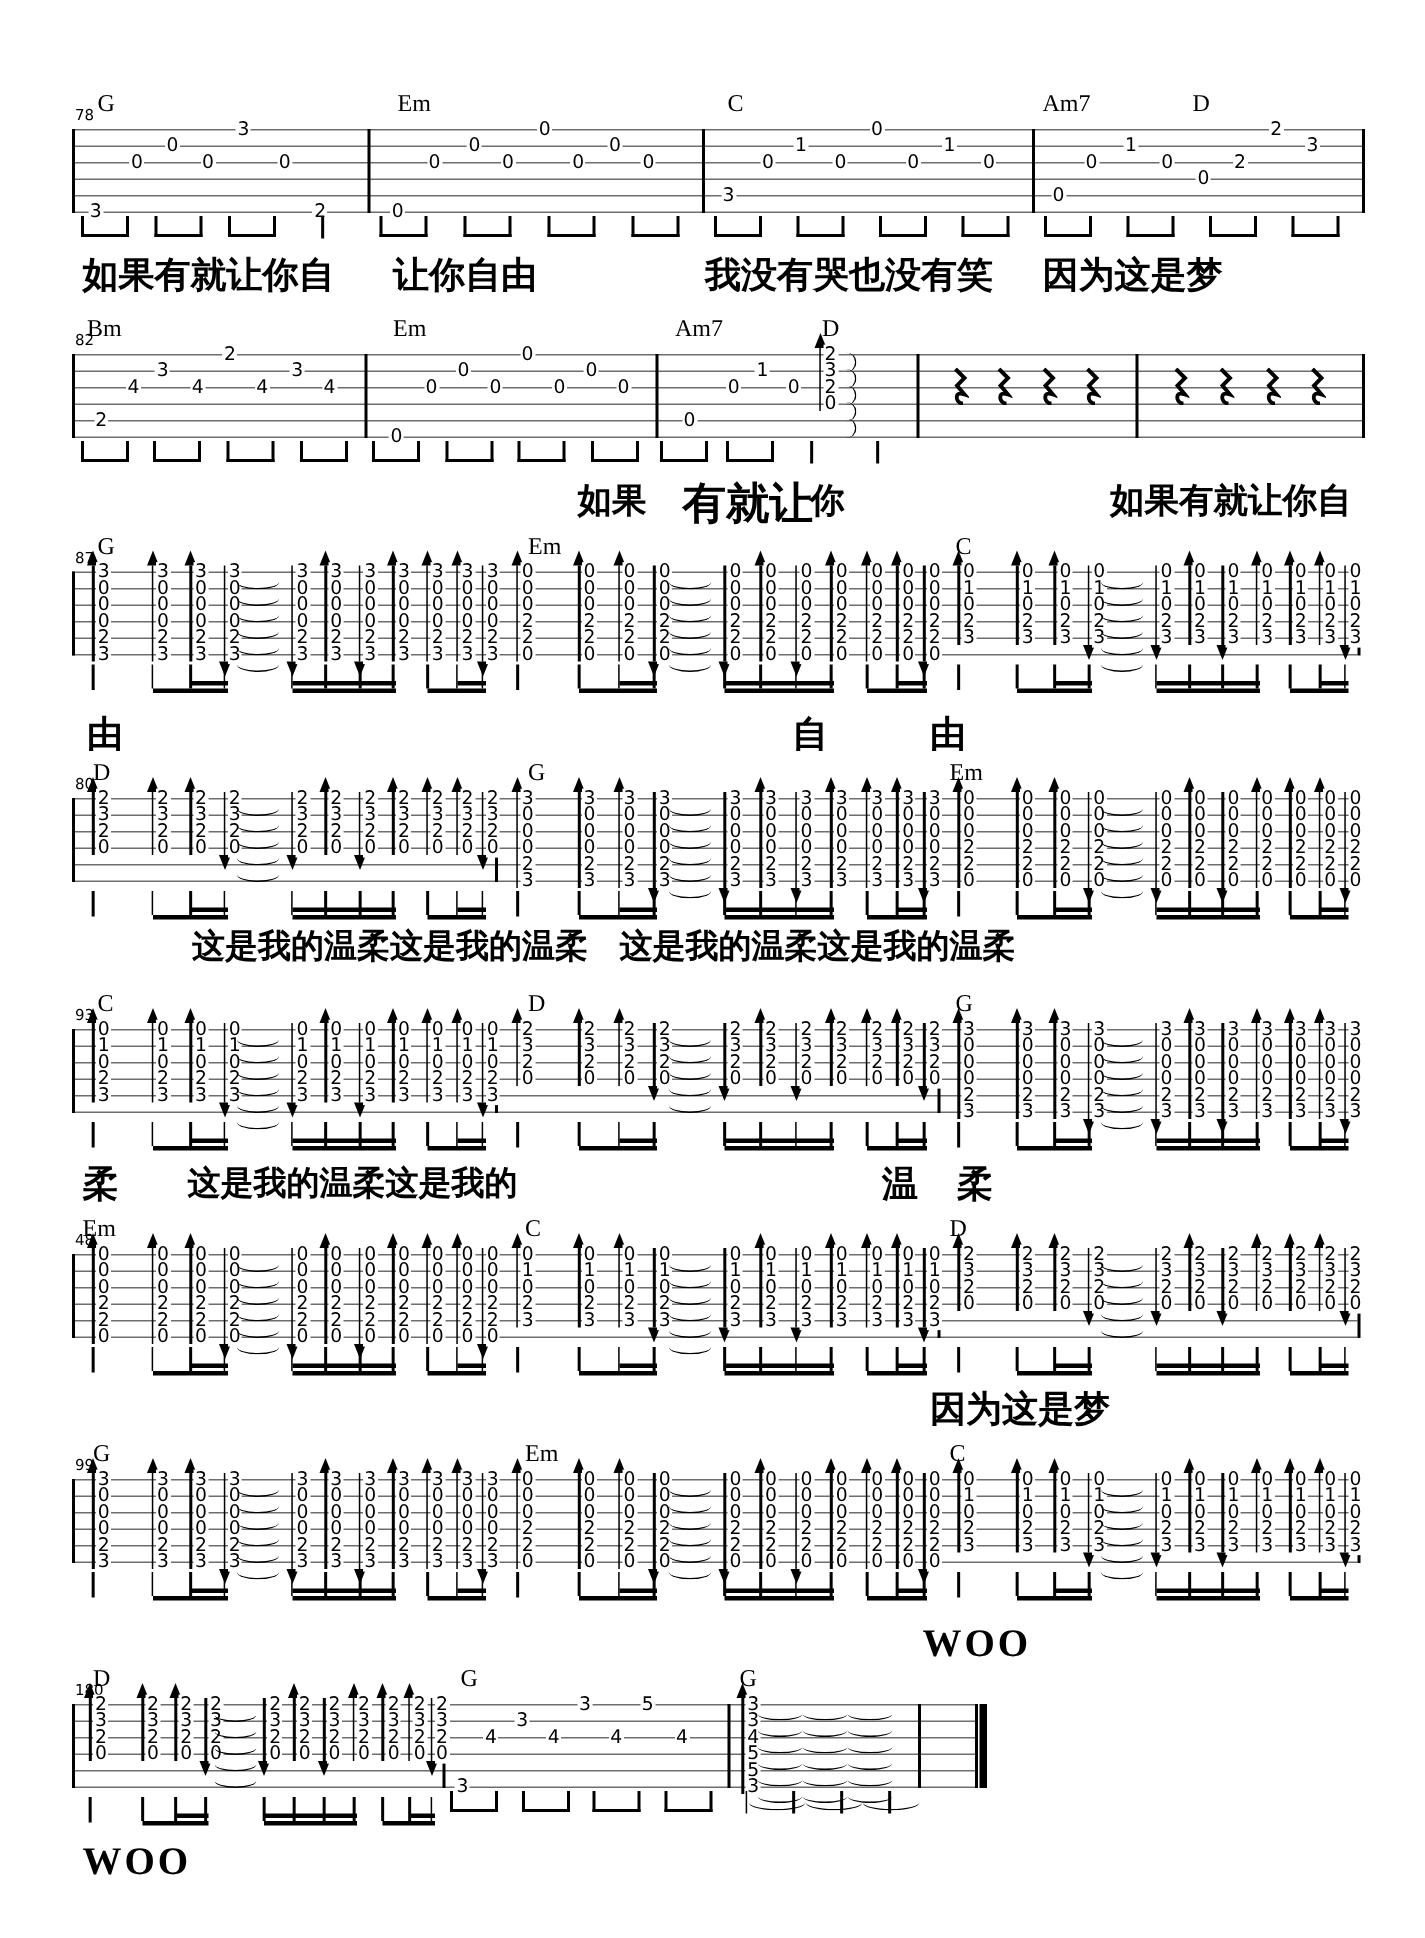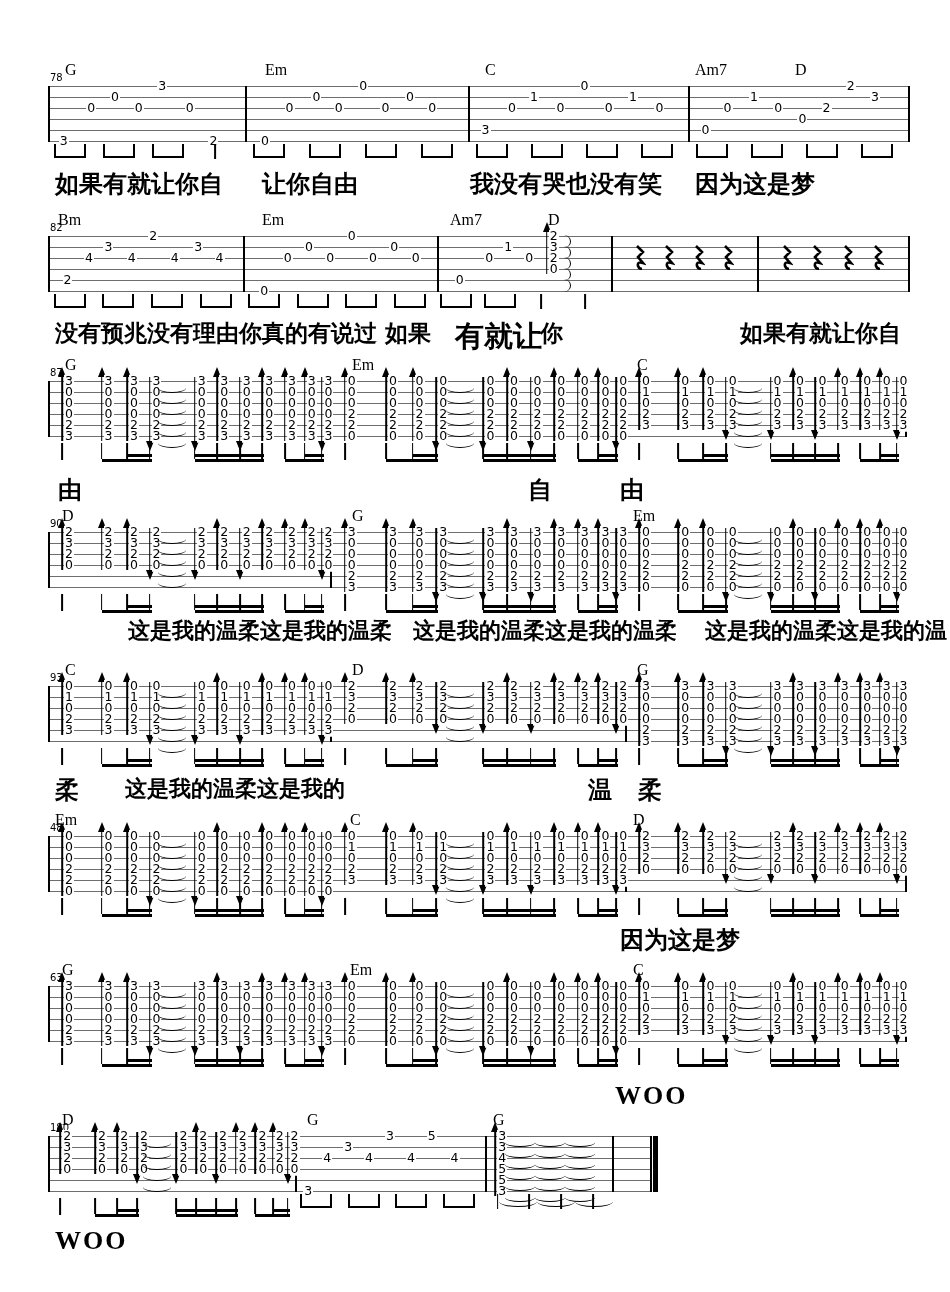--- a/index.html
+++ b/index.html
@@ -176,21 +176,20 @@
       </svg></div>
     <div class="rest" style="left: 817.4px; top: 245px; width: 12px; height: 25px;"><svg width="12" height="25" viewBox="0 0 12 25">
         <path d="M3 1 L9 7 L4 12 L9 18 Q3 16 4 21 Q5 24 8 24" fill="none" stroke="#000" stroke-width="2.6"></path>
       </svg></div>
     <div class="rest" style="left: 847.6px; top: 245px; width: 12px; height: 25px;"><svg width="12" height="25" viewBox="0 0 12 25">
         <path d="M3 1 L9 7 L4 12 L9 18 Q3 16 4 21 Q5 24 8 24" fill="none" stroke="#000" stroke-width="2.6"></path>
       </svg></div>
     <div class="rest" style="left: 877.8px; top: 245px; width: 12px; height: 25px;"><svg width="12" height="25" viewBox="0 0 12 25">
         <path d="M3 1 L9 7 L4 12 L9 18 Q3 16 4 21 Q5 24 8 24" fill="none" stroke="#000" stroke-width="2.6"></path>
       </svg></div>
-    <div class="lyric" style="left: 55px; top: 322px; font-size: 23px; letter-spacing: 0px;">没有预兆没有理由你真的有说过</div>
     <div class="lyric" style="left: 385px; top: 322px; font-size: 23px; letter-spacing: 0px;">如果</div>
     <div class="lyric" style="left: 455px; top: 322px; font-size: 29px; letter-spacing: 0px;">有就让</div>
     <div class="lyric" style="left: 540px; top: 322px; font-size: 23px; letter-spacing: 0px;">你</div>
     <div class="lyric" style="left: 740px; top: 322px; font-size: 23px; letter-spacing: 0px;">如果有就让你自</div>
     <div class="staffline" style="left: 48px; top: 381px; width: 857px;"></div>
     <div class="staffline" style="left: 48px; top: 392px; width: 857px;"></div>
     <div class="staffline" style="left: 48px; top: 403px; width: 857px;"></div>
     <div class="staffline" style="left: 48px; top: 414px; width: 857px;"></div>
     <div class="staffline" style="left: 48px; top: 425px; width: 857px;"></div>
     <div class="staffline" style="left: 48px; top: 436px; width: 857px;"></div>
@@ -530,21 +529,21 @@
     <div class="staffline" style="left: 48px; top: 532px; width: 857px;"></div>
     <div class="staffline" style="left: 48px; top: 543px; width: 857px;"></div>
     <div class="staffline" style="left: 48px; top: 554px; width: 857px;"></div>
     <div class="staffline" style="left: 48px; top: 565px; width: 857px;"></div>
     <div class="staffline" style="left: 48px; top: 576px; width: 857px;"></div>
     <div class="staffline" style="left: 48px; top: 587px; width: 857px;"></div>
     <div class="barline" style="left: 48px; top: 532px; height: 56px;"></div>
     <div class="barline" style="left: 330px; top: 532px; height: 56px;"></div>
     <div class="barline" style="left: 625px; top: 532px; height: 56px;"></div>
     <div class="barline" style="left: 905px; top: 532px; height: 56px;"></div>
-    <div class="mnum" style="left: 50px; top: 519px;">90</div>
+    <div class="mnum" style="left: 50px; top: 519px;">80</div>
     <div class="chord" style="left: 62px; top: 508px;">D</div>
     <div class="chord" style="left: 352px; top: 508px;">G</div>
     <div class="chord" style="left: 633px; top: 508px;">Em</div>
     <div class="stem" style="left: 62.1px; top: 528px; height: 42px;"></div>
     <div class="arrow-up" style="left: 62.1px; top: 518px;"></div>
     <div class="note" style="left: 69.1px; top: 532px;">2</div>
     <div class="note" style="left: 69.1px; top: 543px;">3</div>
     <div class="note" style="left: 69.1px; top: 554px;">2</div>
     <div class="note" style="left: 69.1px; top: 565px;">0</div>
     <div class="stem" style="left: 101.58px; top: 528px; height: 42px;"></div>
@@ -846,21 +845,20 @@
     <div class="tick" style="left: 837.8px; top: 594px; height: 16px;"></div>
     <div class="beam" style="left: 770.6px; top: 610px; width: 69.2px;"></div>
     <div class="beam" style="left: 770.6px; top: 605px; width: 69.2px;"></div>
     <div class="tick" style="left: 860.2px; top: 594px; height: 16px;"></div>
     <div class="tick" style="left: 879.8px; top: 594px; height: 16px;"></div>
     <div class="tick" style="left: 896.6px; top: 594px; height: 16px;"></div>
     <div class="beam" style="left: 860.2px; top: 610px; width: 38.4px;"></div>
     <div class="beam" style="left: 879.8px; top: 605px; width: 18.8px;"></div>
     <div class="lyric" style="left: 128px; top: 620px; font-size: 22px; letter-spacing: 0px;">这是我的温柔这是我的温柔</div>
     <div class="lyric" style="left: 413px; top: 620px; font-size: 22px; letter-spacing: 0px;">这是我的温柔这是我的温柔</div>
-    <div class="lyric" style="left: 705px; top: 620px; font-size: 22px; letter-spacing: 0px;">这是我的温柔这是我的温</div>
     <div class="staffline" style="left: 48px; top: 686px; width: 857px;"></div>
     <div class="staffline" style="left: 48px; top: 697px; width: 857px;"></div>
     <div class="staffline" style="left: 48px; top: 708px; width: 857px;"></div>
     <div class="staffline" style="left: 48px; top: 719px; width: 857px;"></div>
     <div class="staffline" style="left: 48px; top: 730px; width: 857px;"></div>
     <div class="staffline" style="left: 48px; top: 741px; width: 857px;"></div>
     <div class="barline" style="left: 48px; top: 686px; height: 56px;"></div>
     <div class="barline" style="left: 330px; top: 686px; height: 56px;"></div>
     <div class="barline" style="left: 625px; top: 686px; height: 56px;"></div>
     <div class="barline" style="left: 905px; top: 686px; height: 56px;"></div>
@@ -1488,21 +1486,21 @@
     <div class="staffline" style="left: 48px; top: 986px; width: 857px;"></div>
     <div class="staffline" style="left: 48px; top: 997px; width: 857px;"></div>
     <div class="staffline" style="left: 48px; top: 1008px; width: 857px;"></div>
     <div class="staffline" style="left: 48px; top: 1019px; width: 857px;"></div>
     <div class="staffline" style="left: 48px; top: 1030px; width: 857px;"></div>
     <div class="staffline" style="left: 48px; top: 1041px; width: 857px;"></div>
     <div class="barline" style="left: 48px; top: 986px; height: 56px;"></div>
     <div class="barline" style="left: 330px; top: 986px; height: 56px;"></div>
     <div class="barline" style="left: 625px; top: 986px; height: 56px;"></div>
     <div class="barline" style="left: 905px; top: 986px; height: 56px;"></div>
-    <div class="mnum" style="left: 50px; top: 973px;">63</div>
+    <div class="mnum" style="left: 50px; top: 973px;">99</div>
     <div class="chord" style="left: 62px; top: 962px;">G</div>
     <div class="chord" style="left: 350px; top: 962px;">Em</div>
     <div class="chord" style="left: 633px; top: 962px;">C</div>
     <div class="stem" style="left: 62.1px; top: 982px; height: 64px;"></div>
     <div class="arrow-up" style="left: 62.1px; top: 972px;"></div>
     <div class="note" style="left: 69.1px; top: 986px;">3</div>
     <div class="note" style="left: 69.1px; top: 997px;">0</div>
     <div class="note" style="left: 69.1px; top: 1008px;">0</div>
     <div class="note" style="left: 69.1px; top: 1019px;">0</div>
     <div class="note" style="left: 69.1px; top: 1030px;">2</div>

